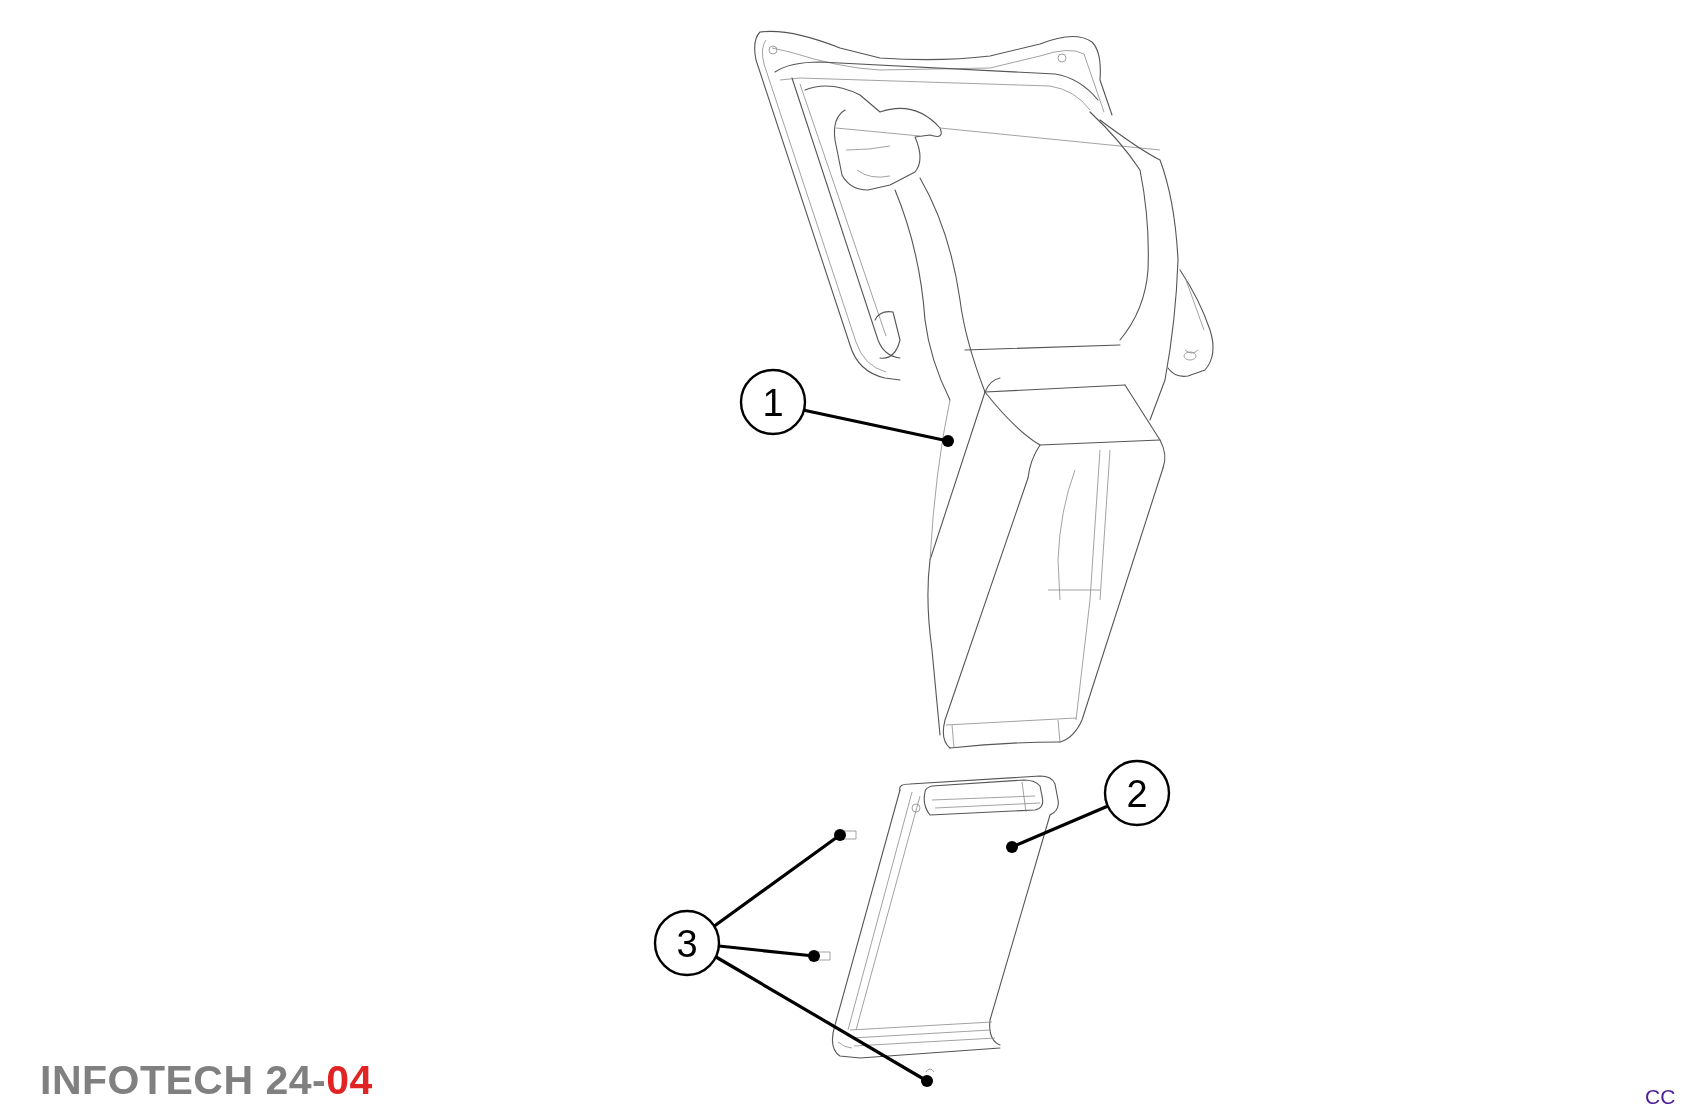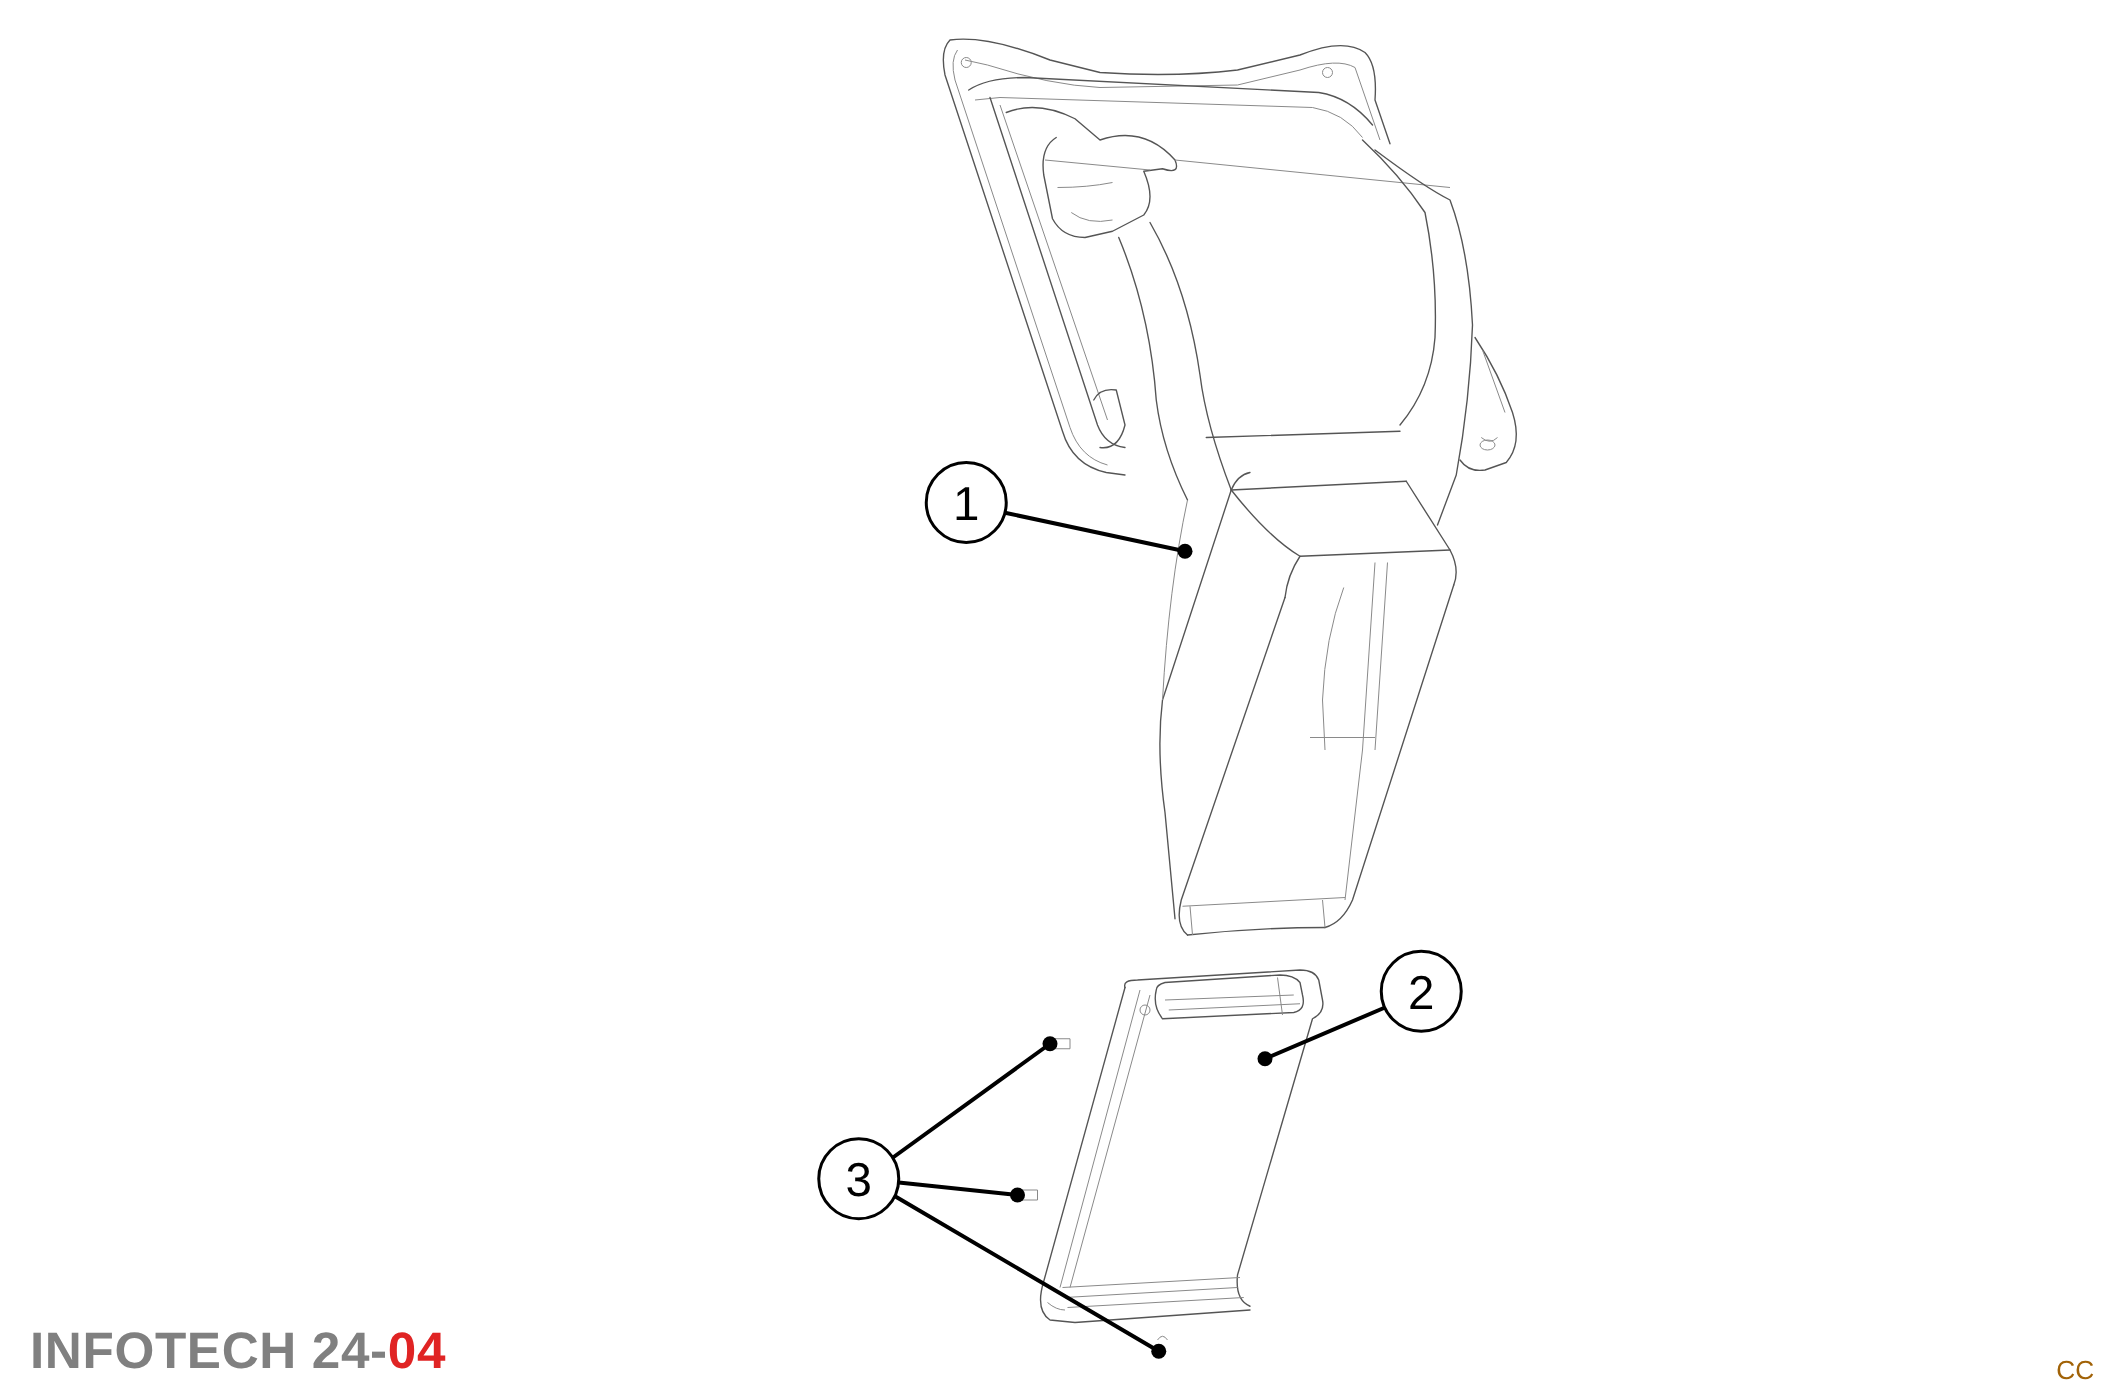--- a/index.html
+++ b/index.html
@@ -4,25 +4,25 @@
 <style>
   html, body { margin: 0; padding: 0; background: #ffffff; }
   body { width: 1700px; height: 1120px; position: relative; overflow: hidden;
          font-family: "Liberation Sans", sans-serif; }
   #drawing { position: absolute; left: 0; top: 0; width: 1700px; height: 1120px; }
   .part { fill: none; stroke: #555; stroke-width: 1.1; stroke-linejoin: round; stroke-linecap: round; }
   .part-thin { fill: none; stroke: #8a8a8a; stroke-width: 0.8; stroke-linejoin: round; }
   .leader { stroke: #000; stroke-width: 3.2; stroke-linecap: round; }
   .callout-circle { fill: #fff; stroke: #000; stroke-width: 2.4; }
   .callout-text { font-family: "Liberation Sans", sans-serif; font-size: 38px; fill: #000; }
-  .footer-doc { position: absolute; left: 24px; top: 1060px; font-family: "Liberation Sans", sans-serif;
+  .footer-doc { position: absolute; left: 40px; top: 1060px; font-family: "Liberation Sans", sans-serif;
                 font-weight: 900; font-size: 41px; letter-spacing: 0.5px; color: #808080; line-height: 1; }
   .footer-doc .accent { color: #e02424; }
   .footer-code { position: absolute; left: 1645px; top: 1085px; font-family: "Liberation Sans", sans-serif;
-                 font-size: 21px; color: #a16207; }
+                 font-size: 21px; color: #4c1d95; }
 </style>
 </head>
 <body>
 
 <svg id="drawing" viewBox="0 0 1700 1120" xmlns="http://www.w3.org/2000/svg">
 
   <g>
 
     <path class="part" d="M760,32 Q752,40 756,60 L850,345 Q858,372 885,378 L900,380
                           M760,32 Q790,28 840,48 L880,58 Q940,62 990,56 L1040,44 Q1075,30 1092,42

